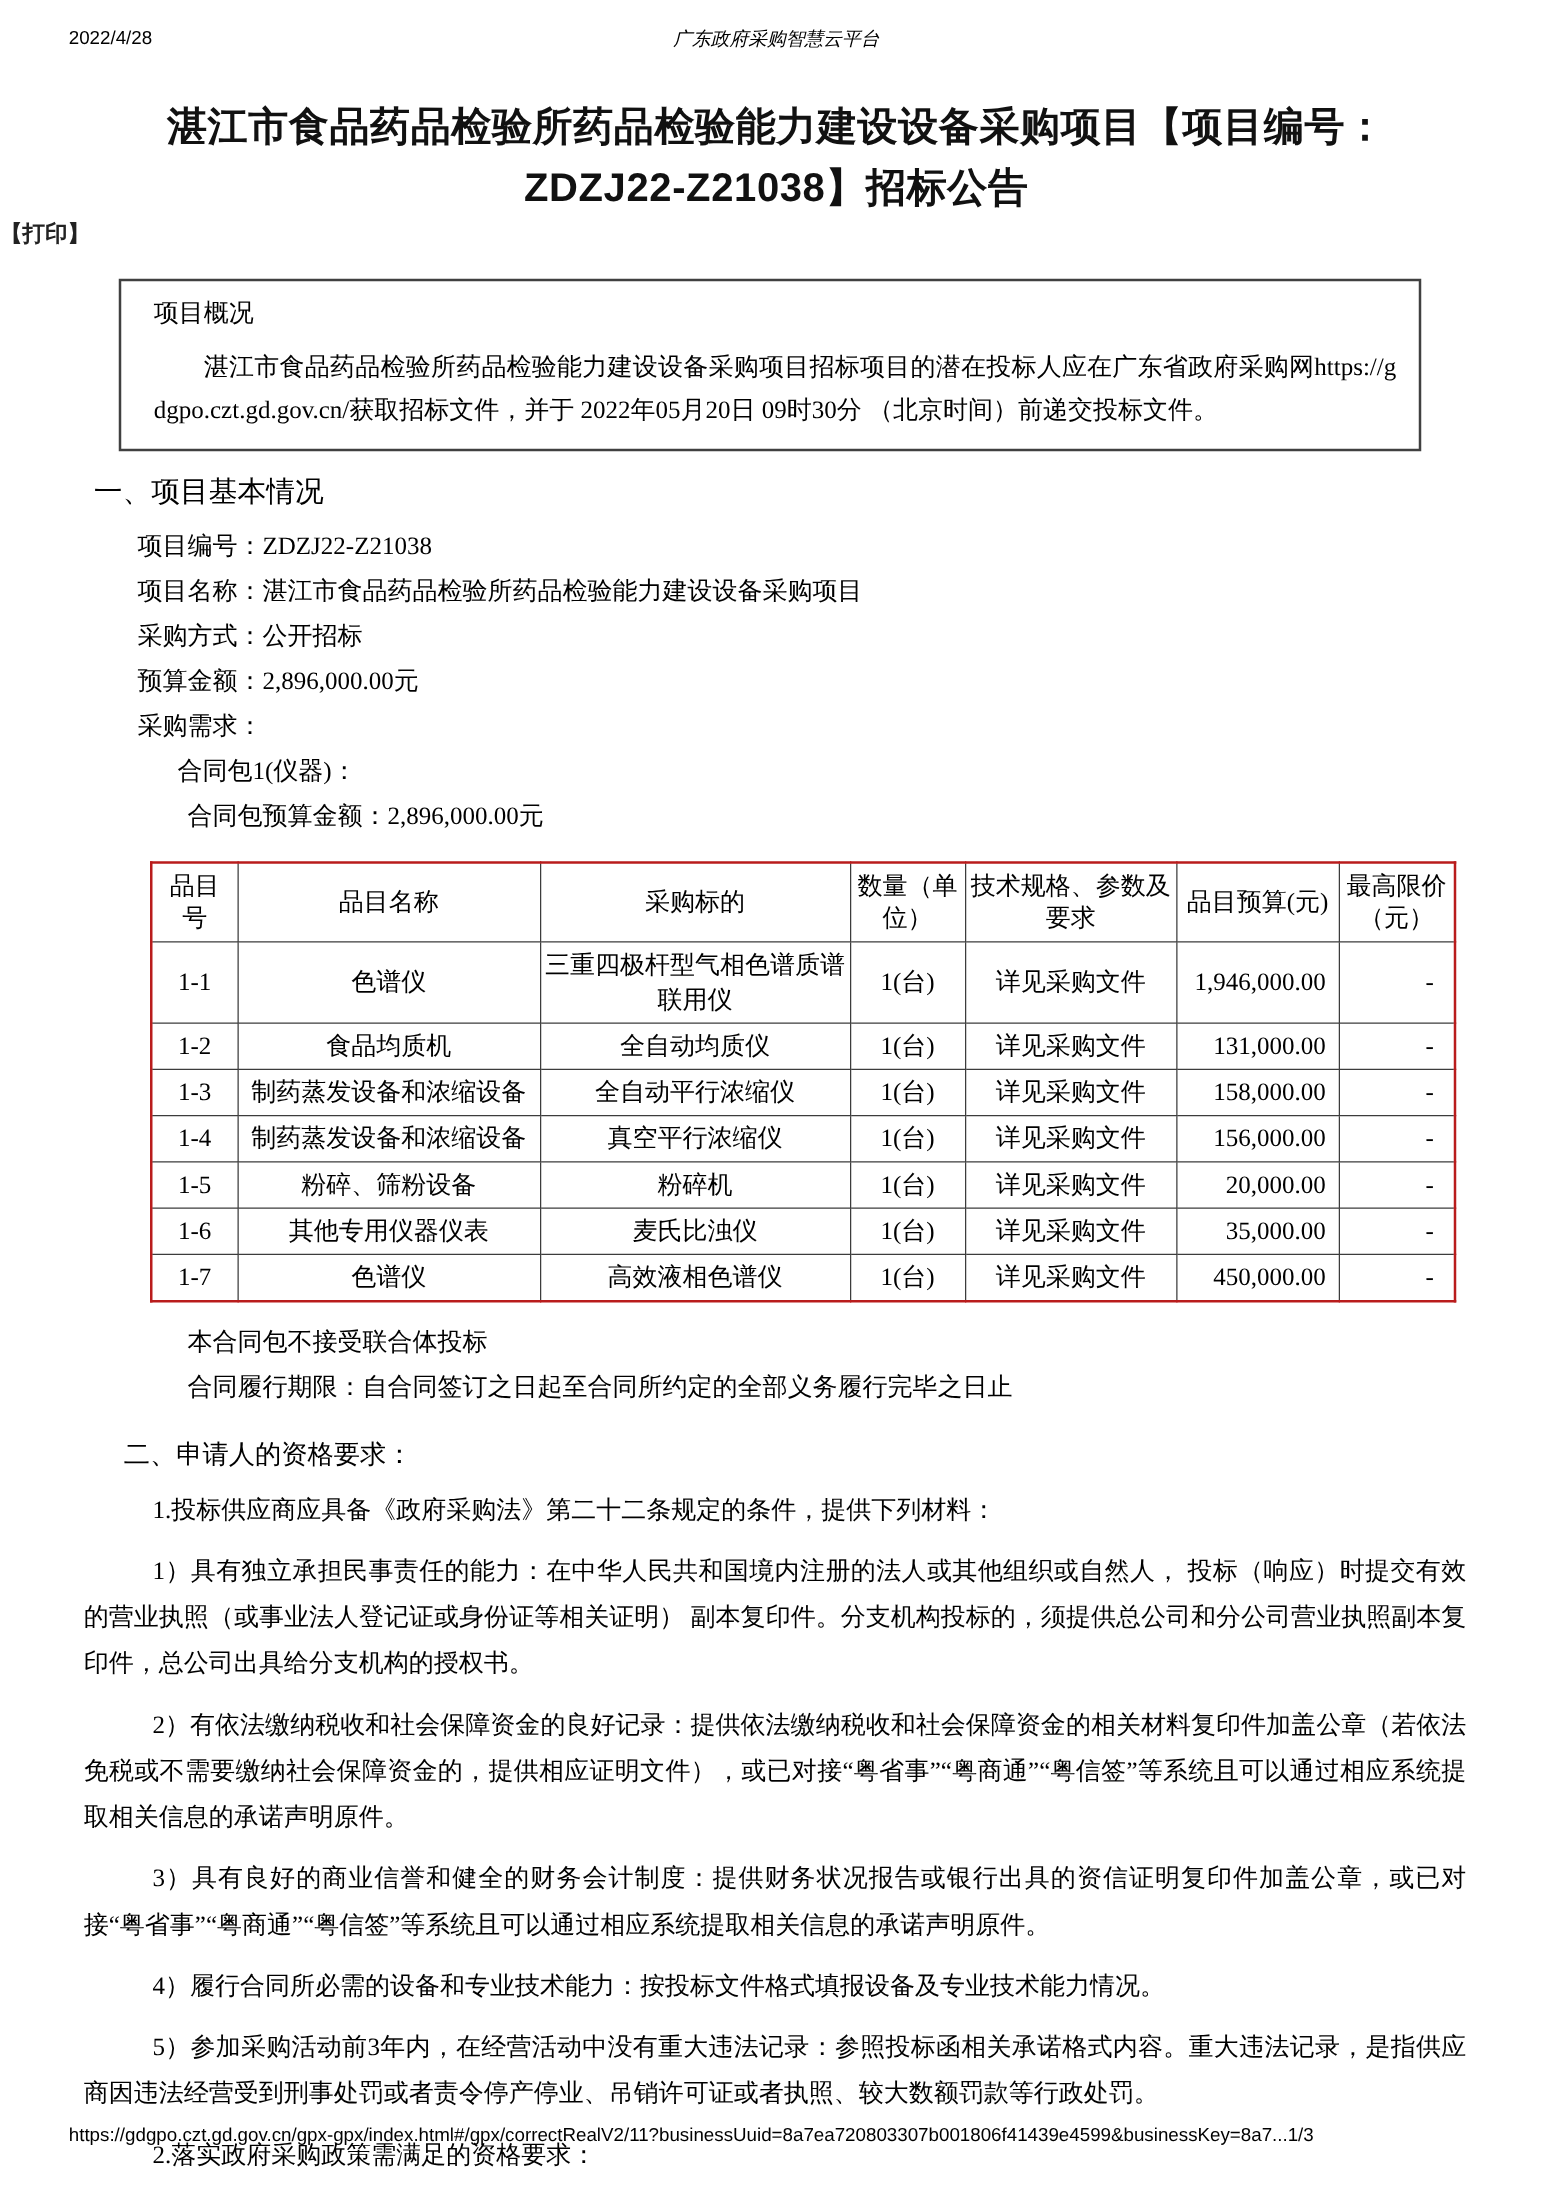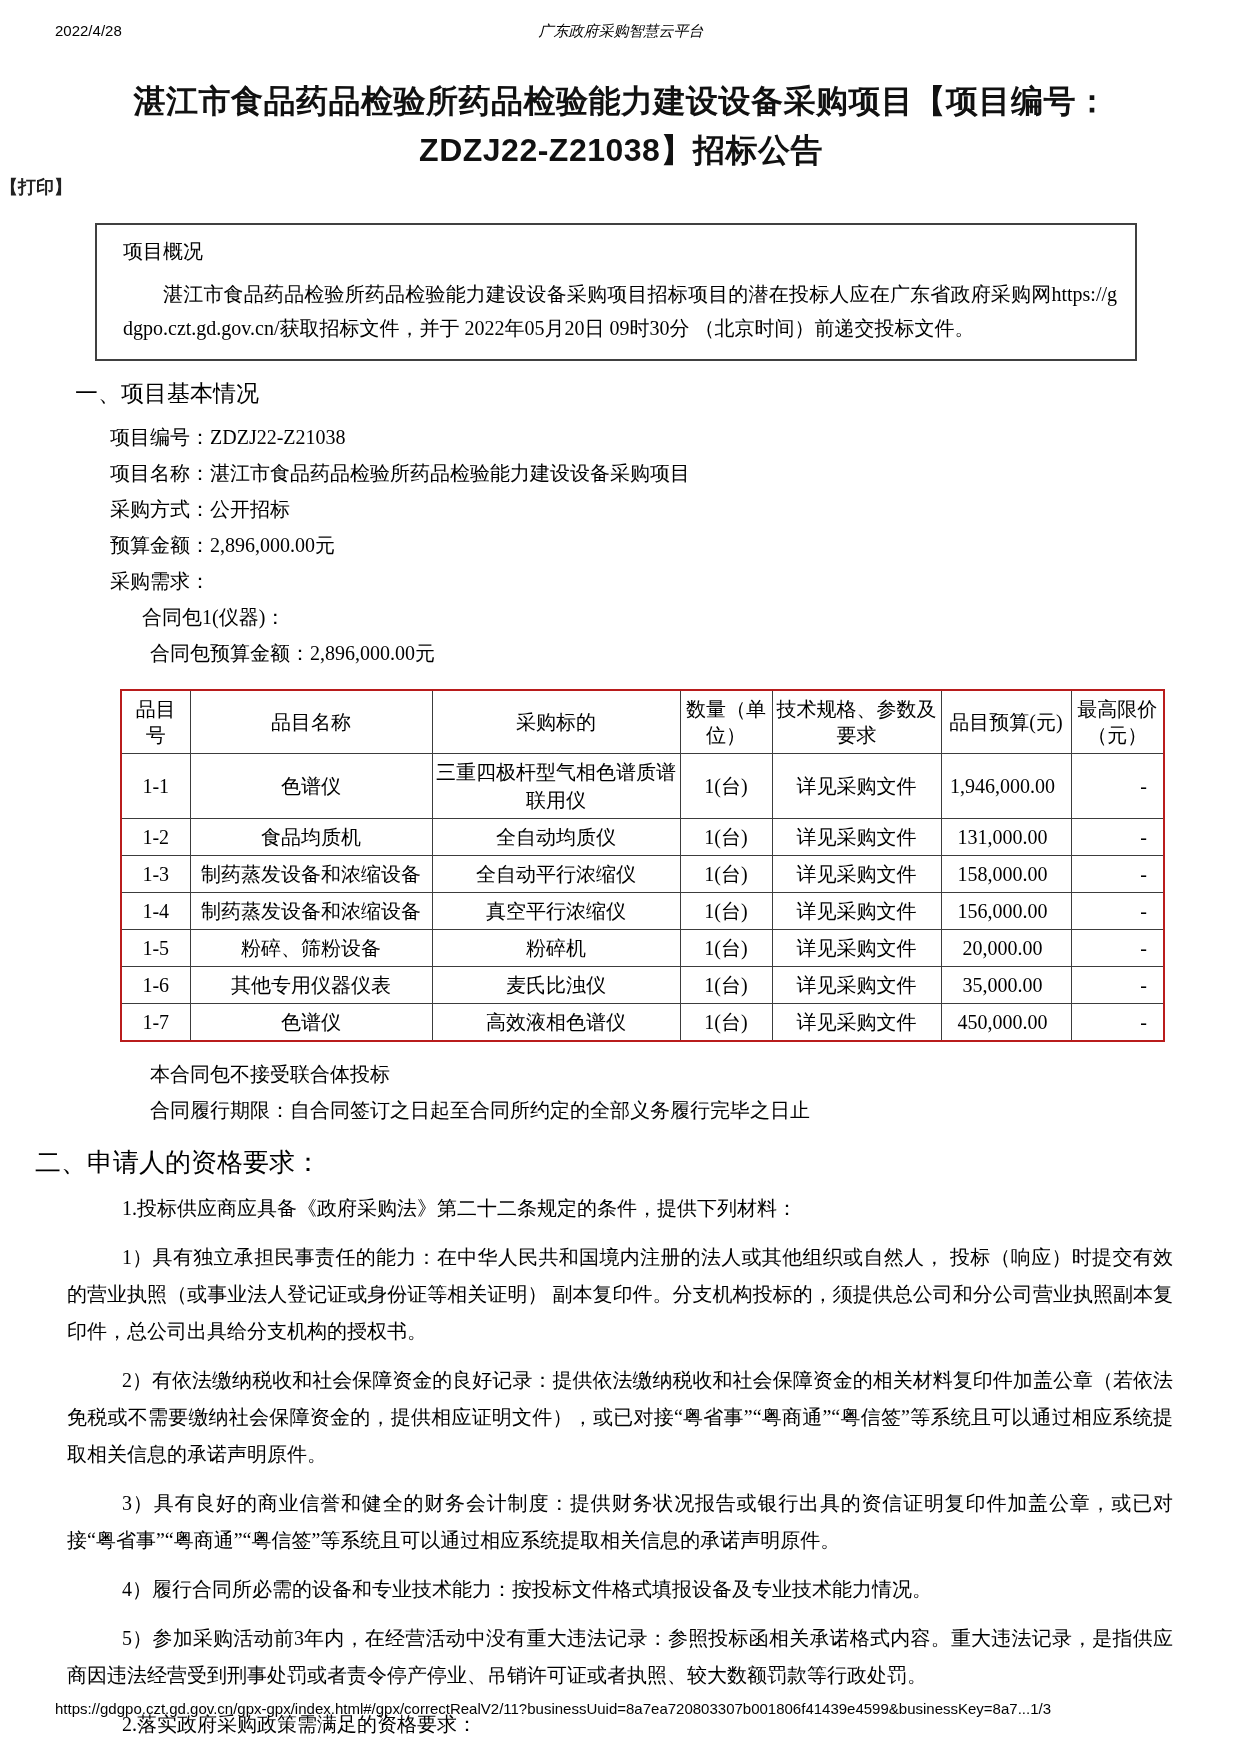--- a/index.html
+++ b/index.html
@@ -34,40 +34,40 @@
     margin: 24px 0 0 95px; width: 1042px;
     border: 2px solid #404040;
     padding: 12px 18px 14px 26px;
   }
   .overview-heading { line-height: 28px; }
   .overview-body {
     margin: 12px 0 0; line-height: 34px; text-indent: 2em;
     word-break: break-all; text-align: justify;
   }
   .sec-heading { margin: 18px 0 0 75px; font-size: 23px; line-height: 30px; font-weight: 400; }
-  .sec-heading2 { margin: 20px 0 0 35px; font-size: 26px; line-height: 30px; font-weight: 400; }
+  .sec-heading2 { margin: 20px 0 0 99px; font-size: 21px; line-height: 30px; font-weight: 400; }
   .fields { margin: 10px 0 0 110px; }
   .fields p { margin: 0; line-height: 36px; }
   .pkg1 { margin: 0 0 0 142px; line-height: 36px; }
   .pkg2 { margin: 0 0 0 150px; line-height: 36px; }
   table.items {
     margin: 18px 0 0 120px;
     border-collapse: collapse; table-layout: fixed;
     width: 1043px; font-size: 20px;
     border: 2px solid #b91c1c;
   }
   table.items th, table.items td {
     border: 1px solid #3c3c3c;
     font-weight: 400; text-align: center;
     padding: 5px 4px; line-height: 26px;
     vertical-align: middle;
     overflow: hidden;
   }
   table.items td { line-height: 28px; padding: 4px 3px; }
-  table.items td.num { text-align: center; padding-right: 10px; }
+  table.items td.num { text-align: right; padding-right: 10px; }
   table.items td.cap { text-align: right; padding-right: 16px; }
   .note1 { margin: 14px 0 0 150px; line-height: 36px; }
   .note2 { margin: 0 0 0 150px; line-height: 36px; }
   .paras { margin: 6px 57px 0 55px; }
   .paras p {
     margin: 12px; line-height: 37px; text-indent: 2.75em;
     text-align: justify;
   }
   .doc-footer {
     position: absolute; left: 55px; right: 55px; top: 1700px;

